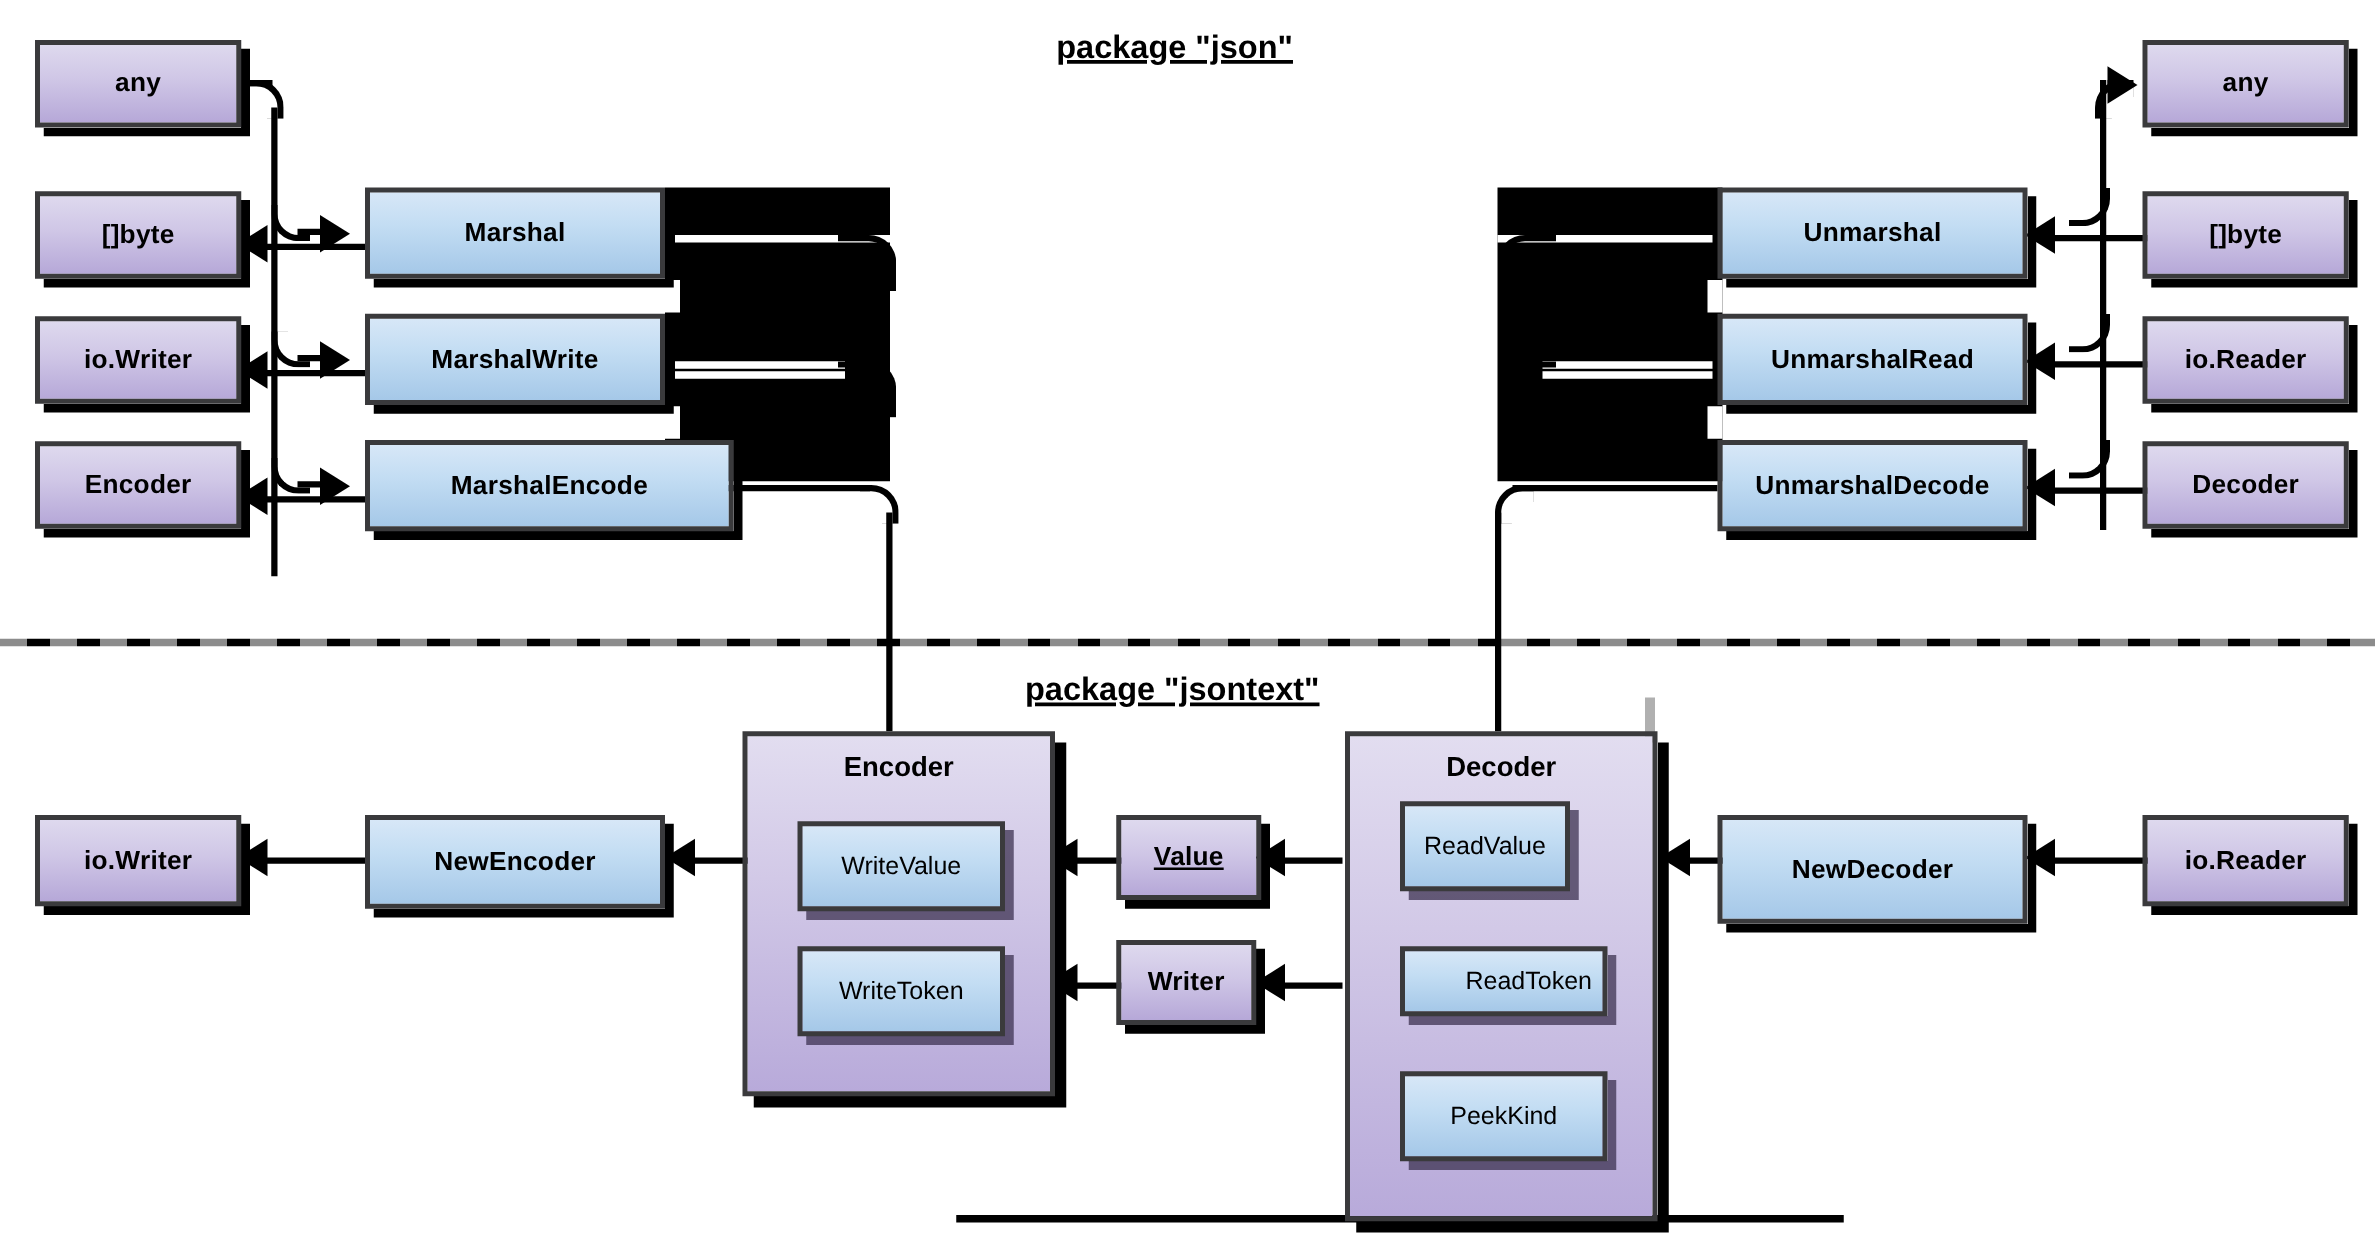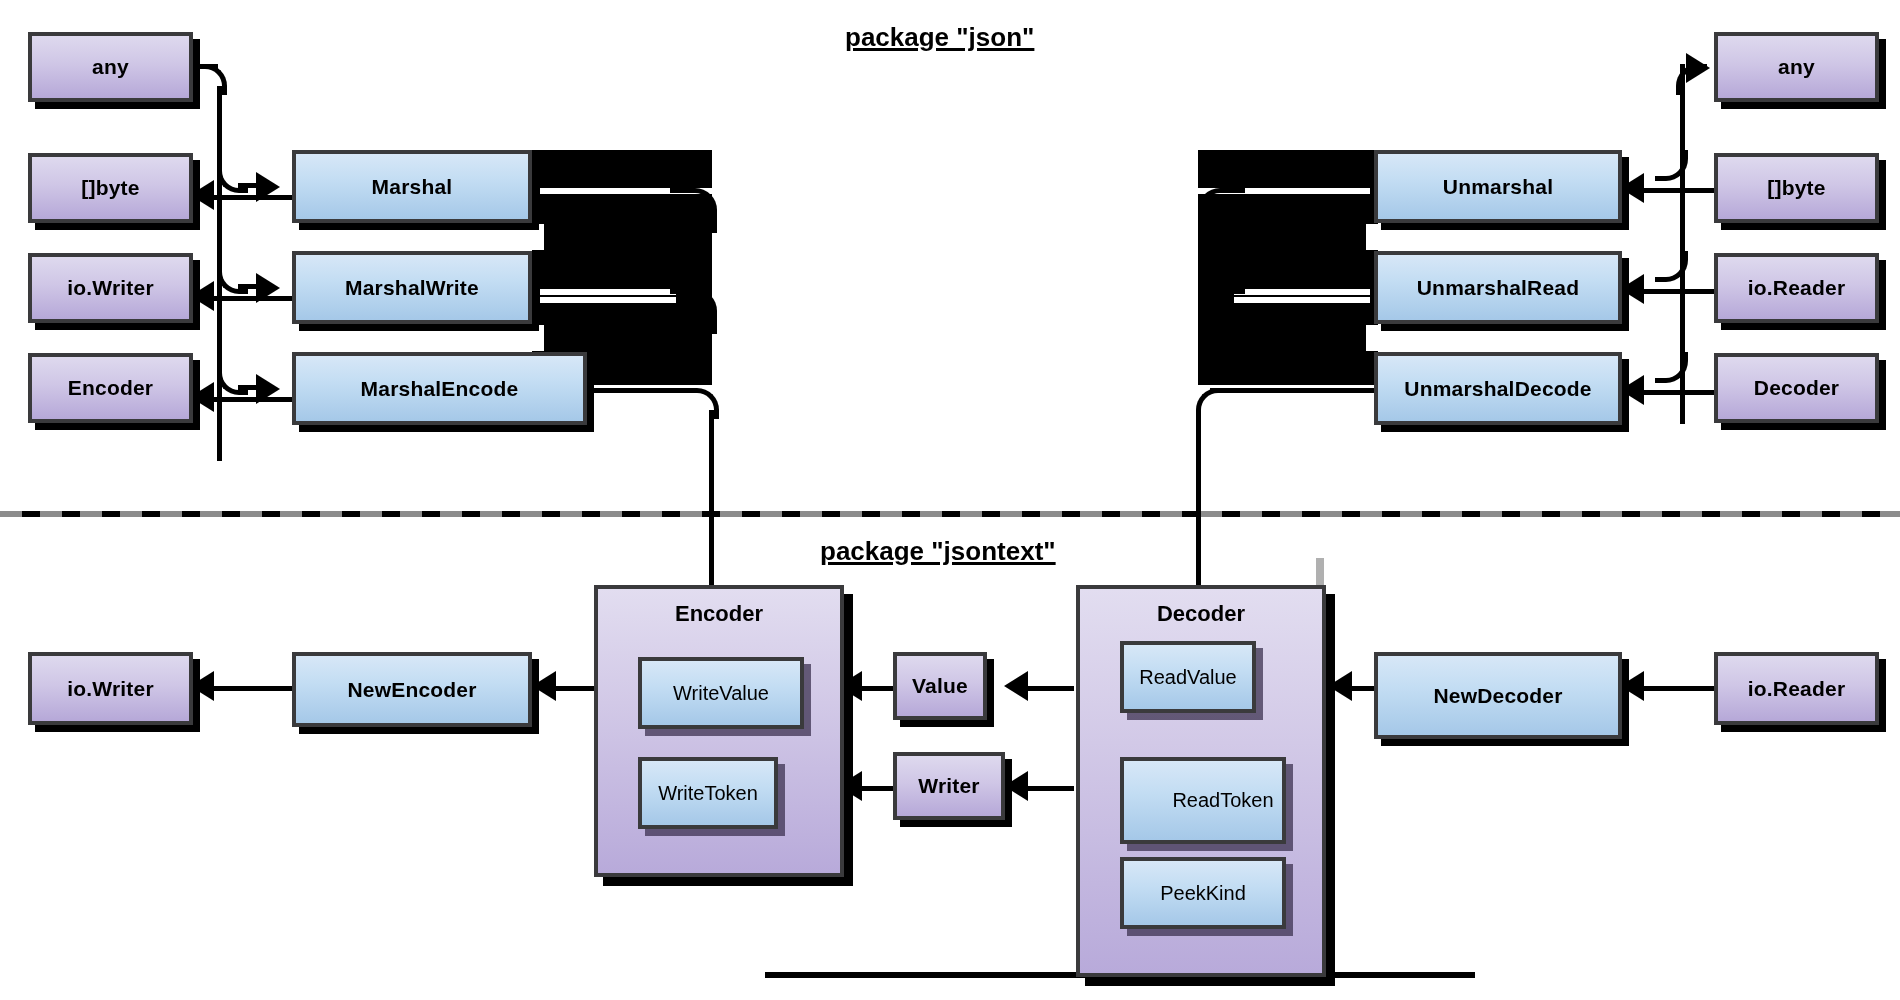--- a/index.html
+++ b/index.html
@@ -201,31 +201,31 @@
   <div class="elbow tl" style="left:1198px;top:188px;width:42px;height:40px;"></div>
   <div class="elbow tl" style="left:1198px;top:289px;width:42px;height:40px;"></div>
 
   <div class="ln h" style="left:1210px;top:388px;width:164px;"></div>
   <div class="elbow tl" style="left:1196px;top:388px;width:26px;height:26px;"></div>
   <div class="ln v" style="left:1196px;top:410px;height:175px;"></div>
 
   <div class="container-node" style="left:594px;top:585px;width:250px;height:292px;">
     <div class="container-title">Encoder</div>
     <div class="child" style="left:40px;top:68px;width:166px;height:72px;font-size:20px;">WriteValue</div>
-    <div class="child" style="left:40px;top:168px;width:140px;height:72px;font-size:20px;">WriteToken</div>
+    <div class="child" style="left:40px;top:168px;width:166px;height:72px;font-size:20px;">WriteToken</div>
   </div>
 
   <div class="container-node" style="left:1076px;top:585px;width:250px;height:392px;">
     <div class="container-title">Decoder</div>
     <div class="child" style="left:40px;top:52px;width:136px;height:72px;font-size:20px;">ReadValue</div>
-    <div class="child" style="left:40px;top:168px;width:166px;height:87px;font-size:20px;padding-left:40px;">ReadToken</div>
+    <div class="child" style="left:40px;top:168px;width:166px;height:56px;font-size:20px;padding-left:40px;">ReadToken</div>
     <div class="child" style="left:40px;top:268px;width:166px;height:72px;font-size:20px;">PeekKind</div>
   </div>
 
-  <div class="node purple" style="left:893px;top:652px;width:94px;height:68px;font-size:21px;">Value</div>
+  <div class="node purple" style="left:893px;top:652px;width:116px;height:68px;font-size:21px;text-decoration:underline;">Value</div>
 
   <div class="node purple" style="left:893px;top:752px;width:112px;height:68px;font-size:21px;">Writer</div>
 
   <div class="node blue" style="left:292px;top:652px;width:240px;height:75px;font-size:21px;">NewEncoder</div>
 
   <div class="node blue" style="left:1374px;top:652px;width:248px;height:87px;font-size:21px;">NewDecoder</div>
 
   <div class="node purple" style="left:28px;top:652px;width:165px;height:73px;font-size:21px;">io.Writer</div>
 
   <div class="node purple" style="left:1714px;top:652px;width:165px;height:73px;font-size:21px;">io.Reader</div>

